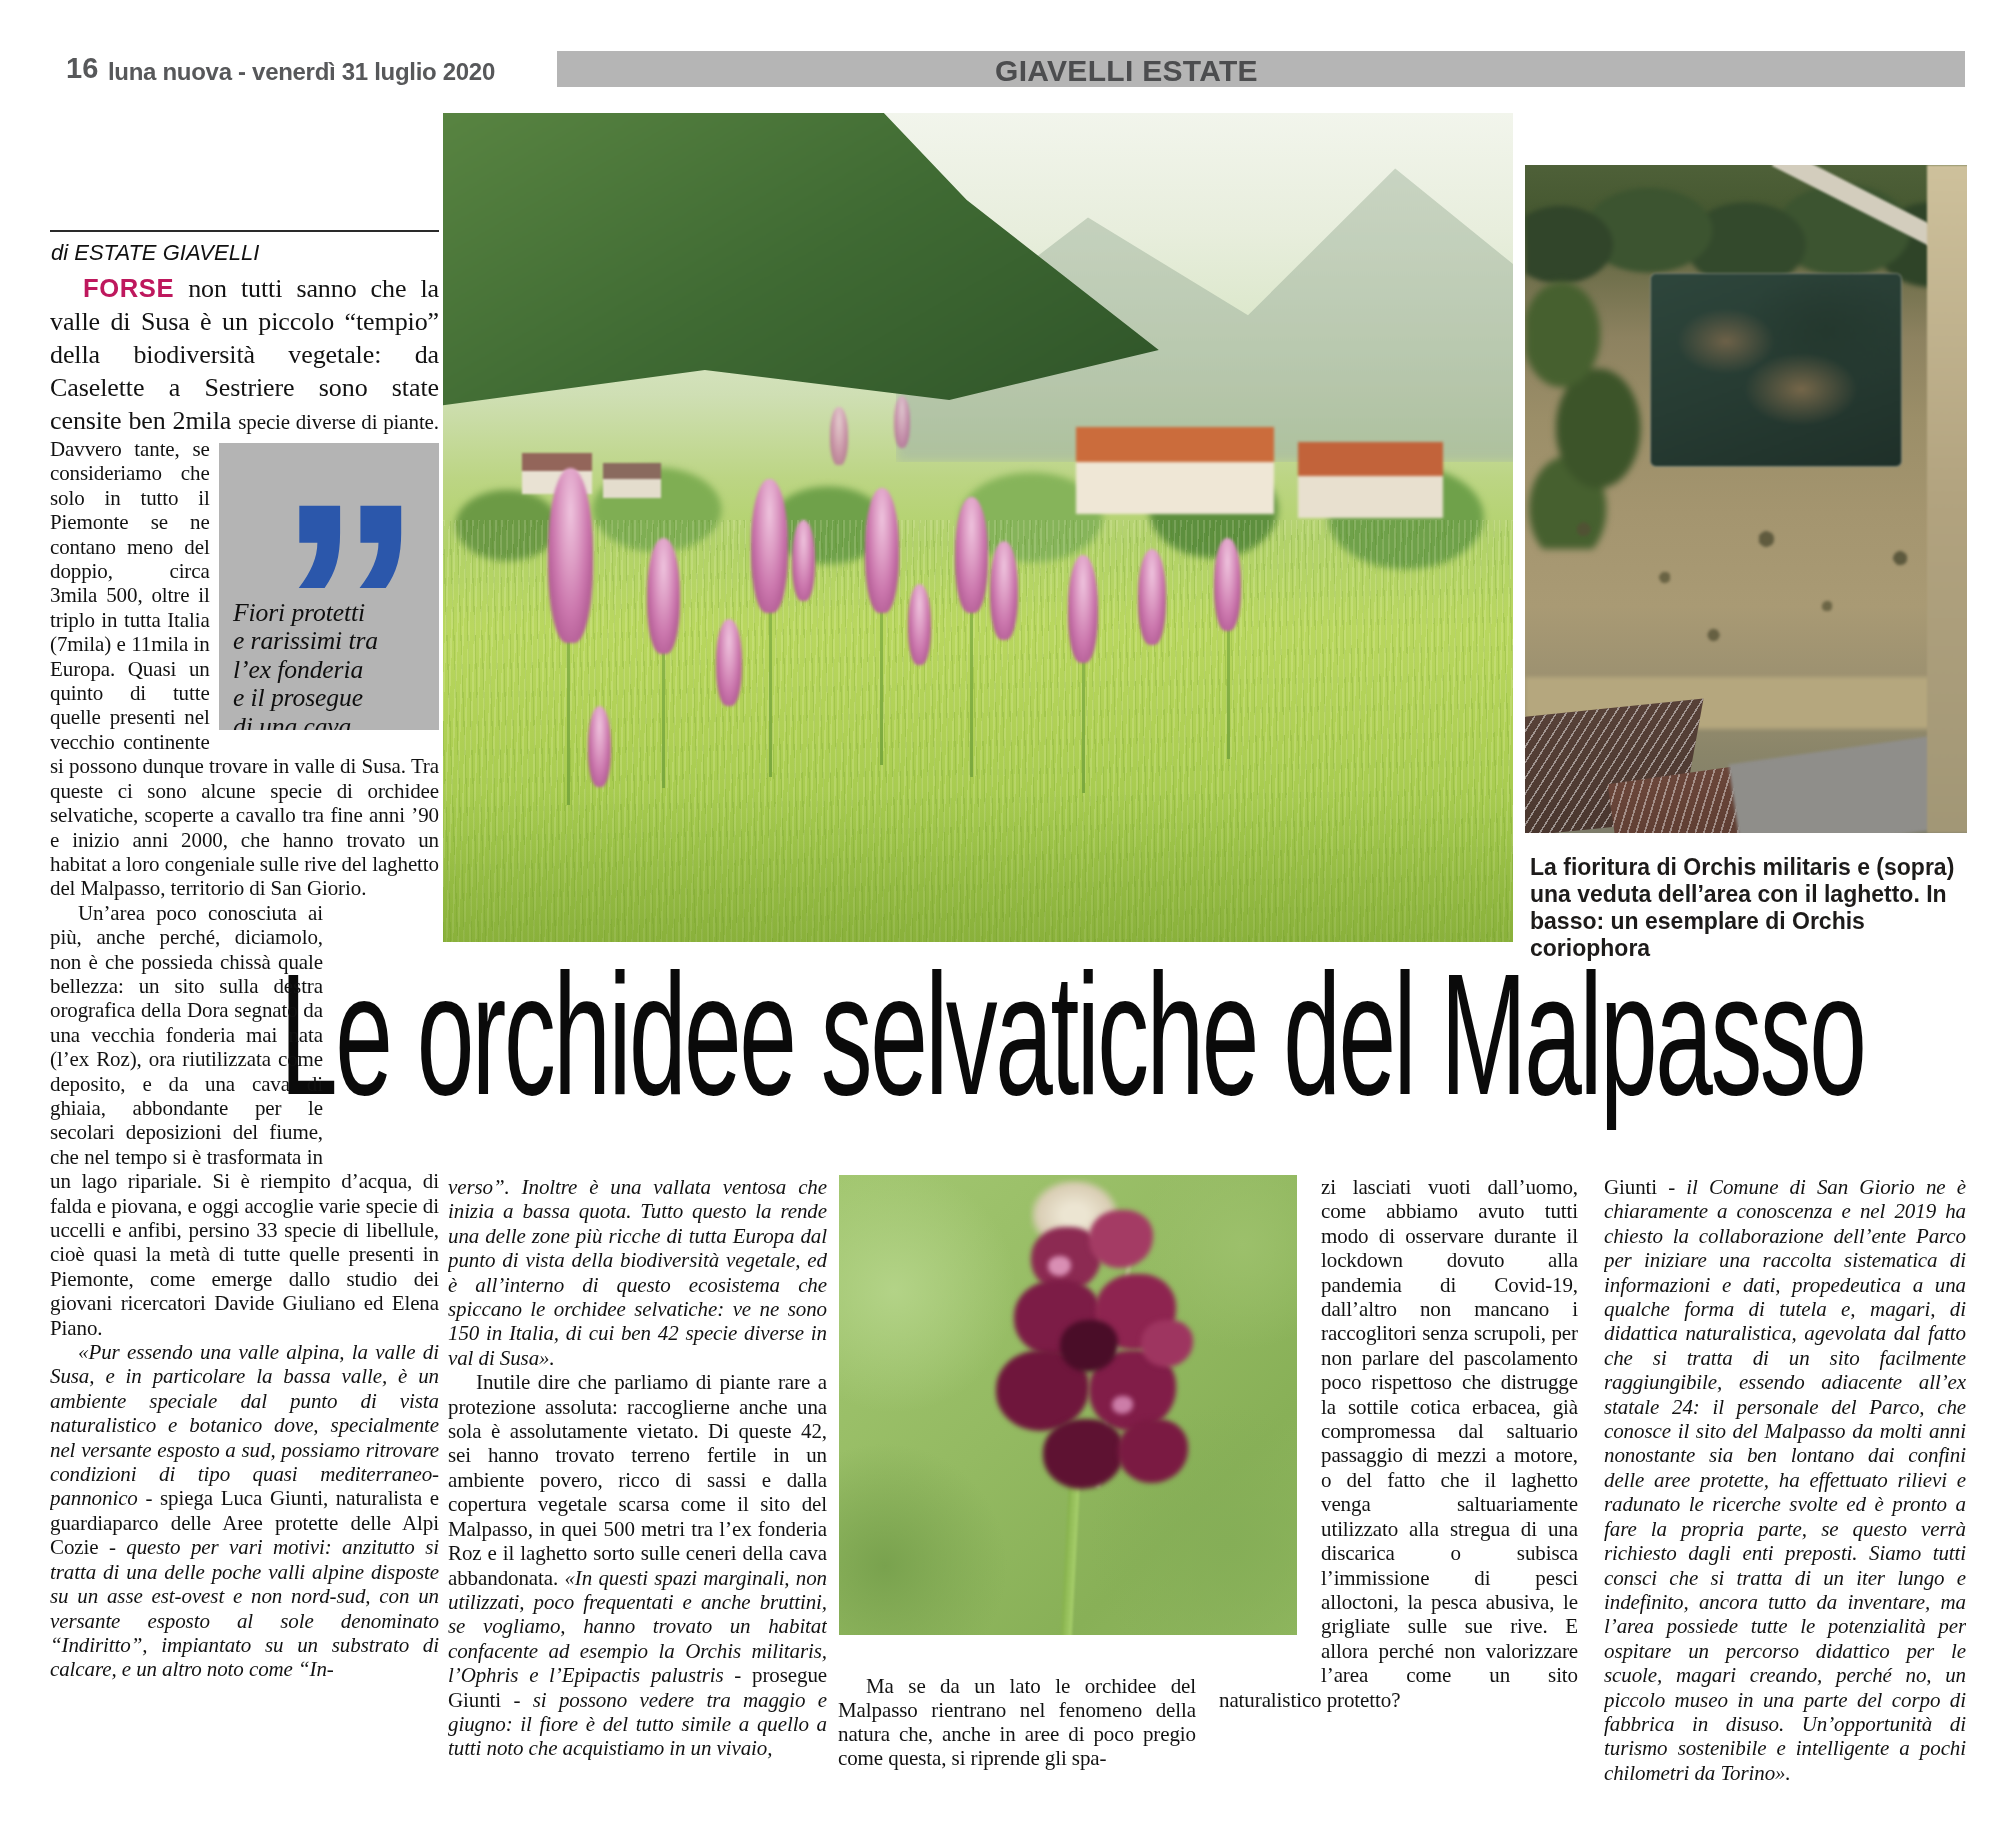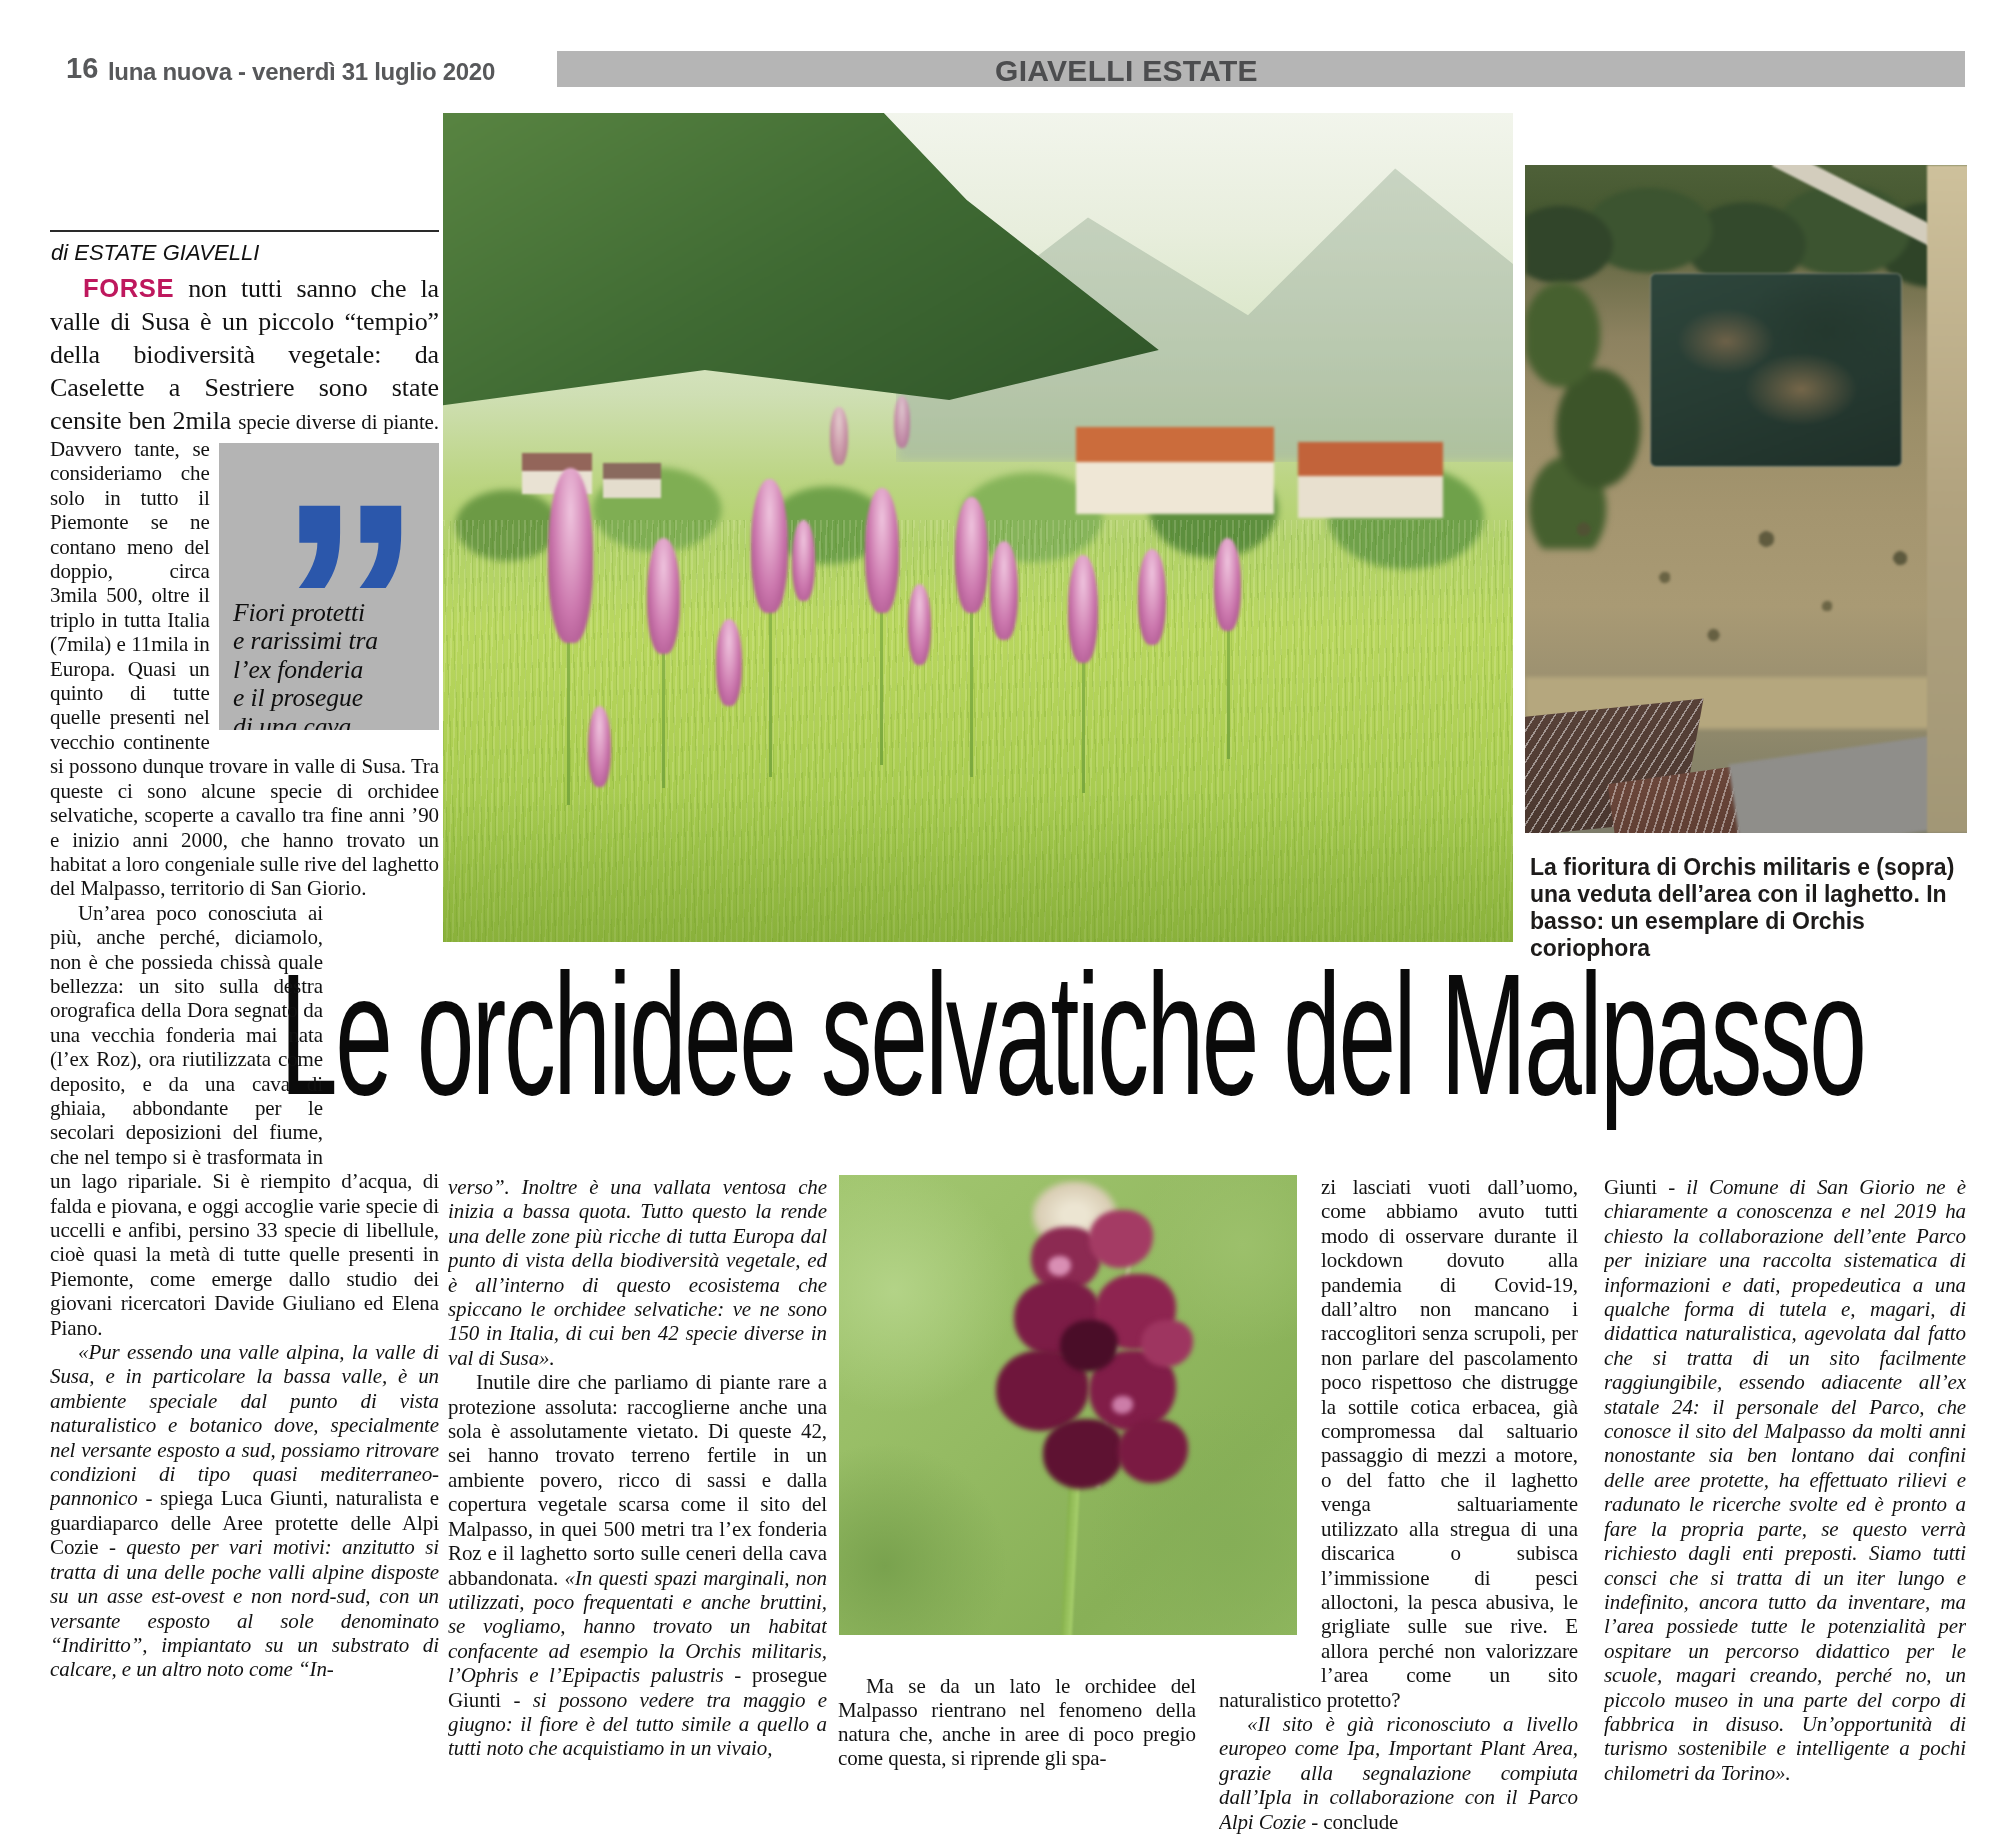--- a/index.html
+++ b/index.html
@@ -245,19 +245,18 @@
   <p class="indent"><span class="rm">Inutile dire che parliamo di piante rare a protezione assoluta: raccoglierne anche una sola è assolutamente vietato. Di queste 42, sei hanno trovato terreno fertile in un ambiente povero, ricco di sassi e dalla copertura vegetale scarsa come il sito del Malpasso, in quei 500 metri tra l’ex fonderia Roz e il laghetto sorto sulle ceneri della cava abbandonata. </span><span class="it">«In questi spazi marginali, non utilizzati, poco frequentati e anche bruttini, se vogliamo, hanno trovato un habitat confacente ad esempio la Orchis militaris, l’Ophris e l’Epipactis palustris</span><span class="rm"> - prosegue Giunti - </span><span class="it">si possono vedere tra maggio e giugno: il fiore è del tutto simile a quello a tutti noto che acquistiamo in un vivaio,</span></p>
 </div>
 
 <div class="col" id="col3">
   <p class="indent"><span>Ma se da un lato le orchidee del Malpasso rientrano nel fenomeno della natura che, anche in aree di poco pregio come questa, si riprende gli spa-</span></p>
 </div>
 
 <div class="col" id="col4">
   <div class="c4-spacer"></div>
   <p><span>zi lasciati vuoti dall’uomo, come abbiamo avuto tutti modo di osservare durante il lockdown dovuto alla pandemia di Covid-19, dall’altro non mancano i raccoglitori senza scrupoli, per non parlare del pascolamento poco rispettoso che distrugge la sottile cotica erbacea, già compromessa dal saltuario passaggio di mezzi a motore, o del fatto che il laghetto venga saltuariamente utilizzato alla stregua di una discarica o subisca l’immissione di pesci alloctoni, la pesca abusiva, le grigliate sulle sue rive. E allora perché non valorizzare l’area come un sito naturalistico protetto?</span></p>
-  <p class="indent"><span class="it">«Il sito è già riconosciuto a livello europeo come Ipa, Important Plant Area, grazie alla segnalazione compiuta dall’Ipla in collaborazione con il Parco Alpi Cozie</span><span class="rm"> - conclude</span></p>
 </div>
 
 <div class="col" id="col5">
   <p><span class="rm">Giunti - </span><span class="it">il Comune di San Giorio ne è chiaramente a conoscenza e nel 2019 ha chiesto la collaborazione dell’ente Parco per iniziare una raccolta sistematica di informazioni e dati, propedeutica a una qualche forma di tutela e, magari, di didattica naturalistica, agevolata dal fatto che si tratta di un sito facilmente raggiungibile, essendo adiacente all’ex statale 24: il personale del Parco, che conosce il sito del Malpasso da molti anni nonostante sia ben lontano dai confini delle aree protette, ha effettuato rilievi e radunato le ricerche svolte ed è pronto a fare la propria parte, se questo verrà richiesto dagli enti preposti. Siamo tutti consci che si tratta di un iter lungo e indefinito, ancora tutto da inventare, ma l’area possiede tutte le potenzialità per ospitare un percorso didattico per le scuole, magari creando, perché no, un piccolo museo in una parte del corpo di fabbrica in disuso. Un’opportunità di turismo sostenibile e intelligente a pochi chilometri da Torino».</span></p>
 </div>
 
 
 </body></html>

